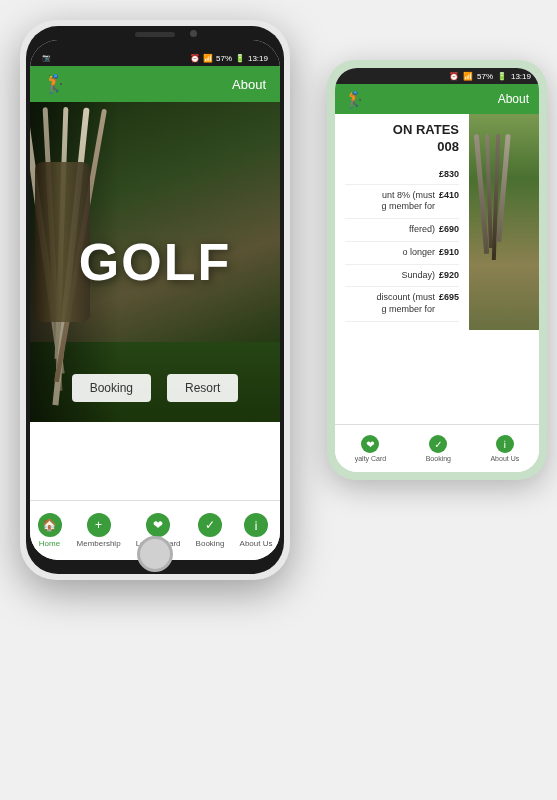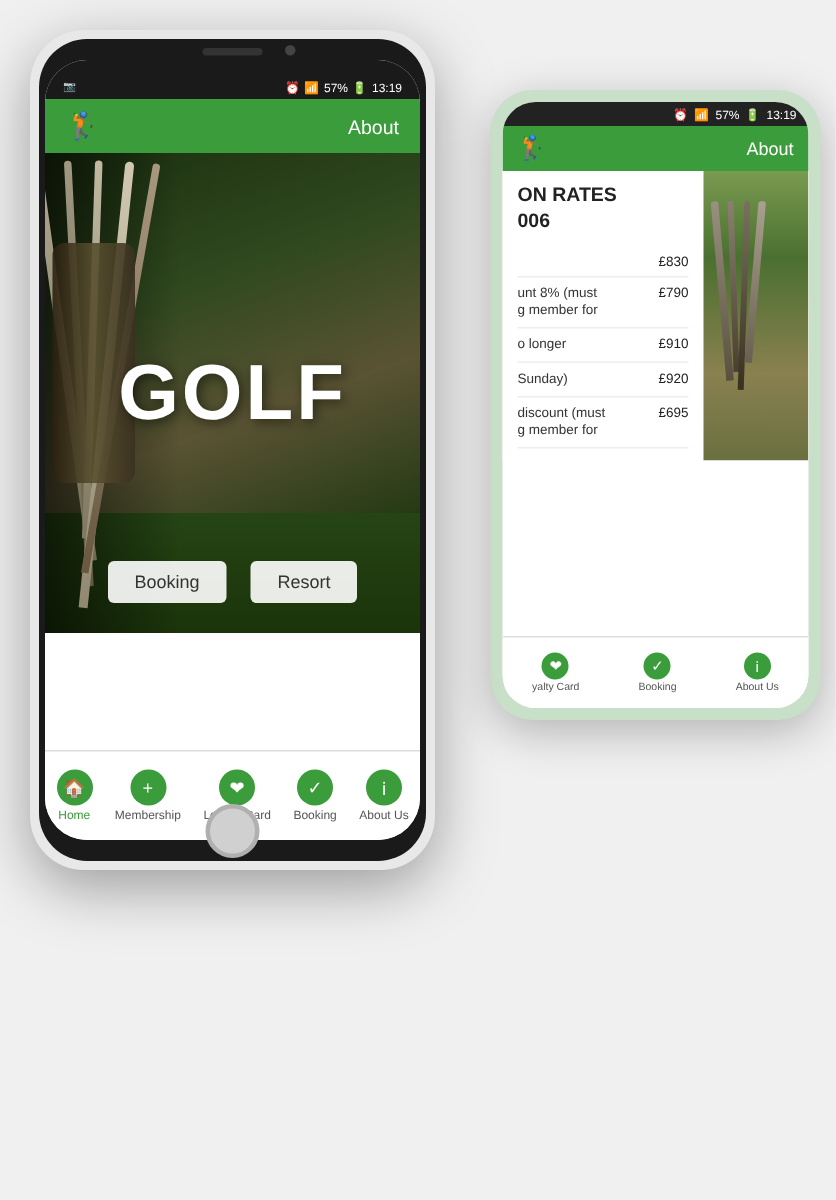--- a/index.html
+++ b/index.html
@@ -104,21 +104,21 @@
       color: #333;
     }
 
     .back-rate-label {
       flex: 1;
       padding-right: 4px;
       line-height: 1.3;
     }
 
     .back-rate-price {
-      font-weight: normal;
+      font-weight: bold;
       color: #222;
       white-space: nowrap;
     }
 
     .back-bottom-nav {
       position: absolute;
       bottom: 0; left: 0; right: 0;
       height: 48px;
       background: #fff;
       border-top: 1px solid #ddd;
@@ -385,32 +385,36 @@
         <span>13:19</span>
       </div>
 
       <div class="back-header">
         <span class="back-header-icon">🏌</span>
         <span class="back-header-title">About</span>
       </div>
 
       <div class="back-content">
         <div style="display:flex; height:100%;">
-          <div class="back-rates-content" style="flex:1; padding-top:8px;">
+          <div class="back-rates-content" style="flex:1; padding-top:8px;text-align:right;">
             <div class="back-rates-title">
               <div>ON RATES</div>
-              <div>006</div>
+              <div>008</div>
             </div>
             <div class="back-rate-row">
               <span class="back-rate-label"></span>
               <span class="back-rate-price">£830</span>
             </div>
             <div class="back-rate-row">
               <span class="back-rate-label">unt 8% (must<br>g member for</span>
-              <span class="back-rate-price">£790</span>
+              <span class="back-rate-price">£410</span>
+            </div>
+            <div class="back-rate-row">
+              <span class="back-rate-label">ffered)</span>
+              <span class="back-rate-price">£690</span>
             </div>
             <div class="back-rate-row">
               <span class="back-rate-label">o longer</span>
               <span class="back-rate-price">£910</span>
             </div>
             <div class="back-rate-row">
               <span class="back-rate-label">Sunday)</span>
               <span class="back-rate-price">£920</span>
             </div>
             <div class="back-rate-row">

